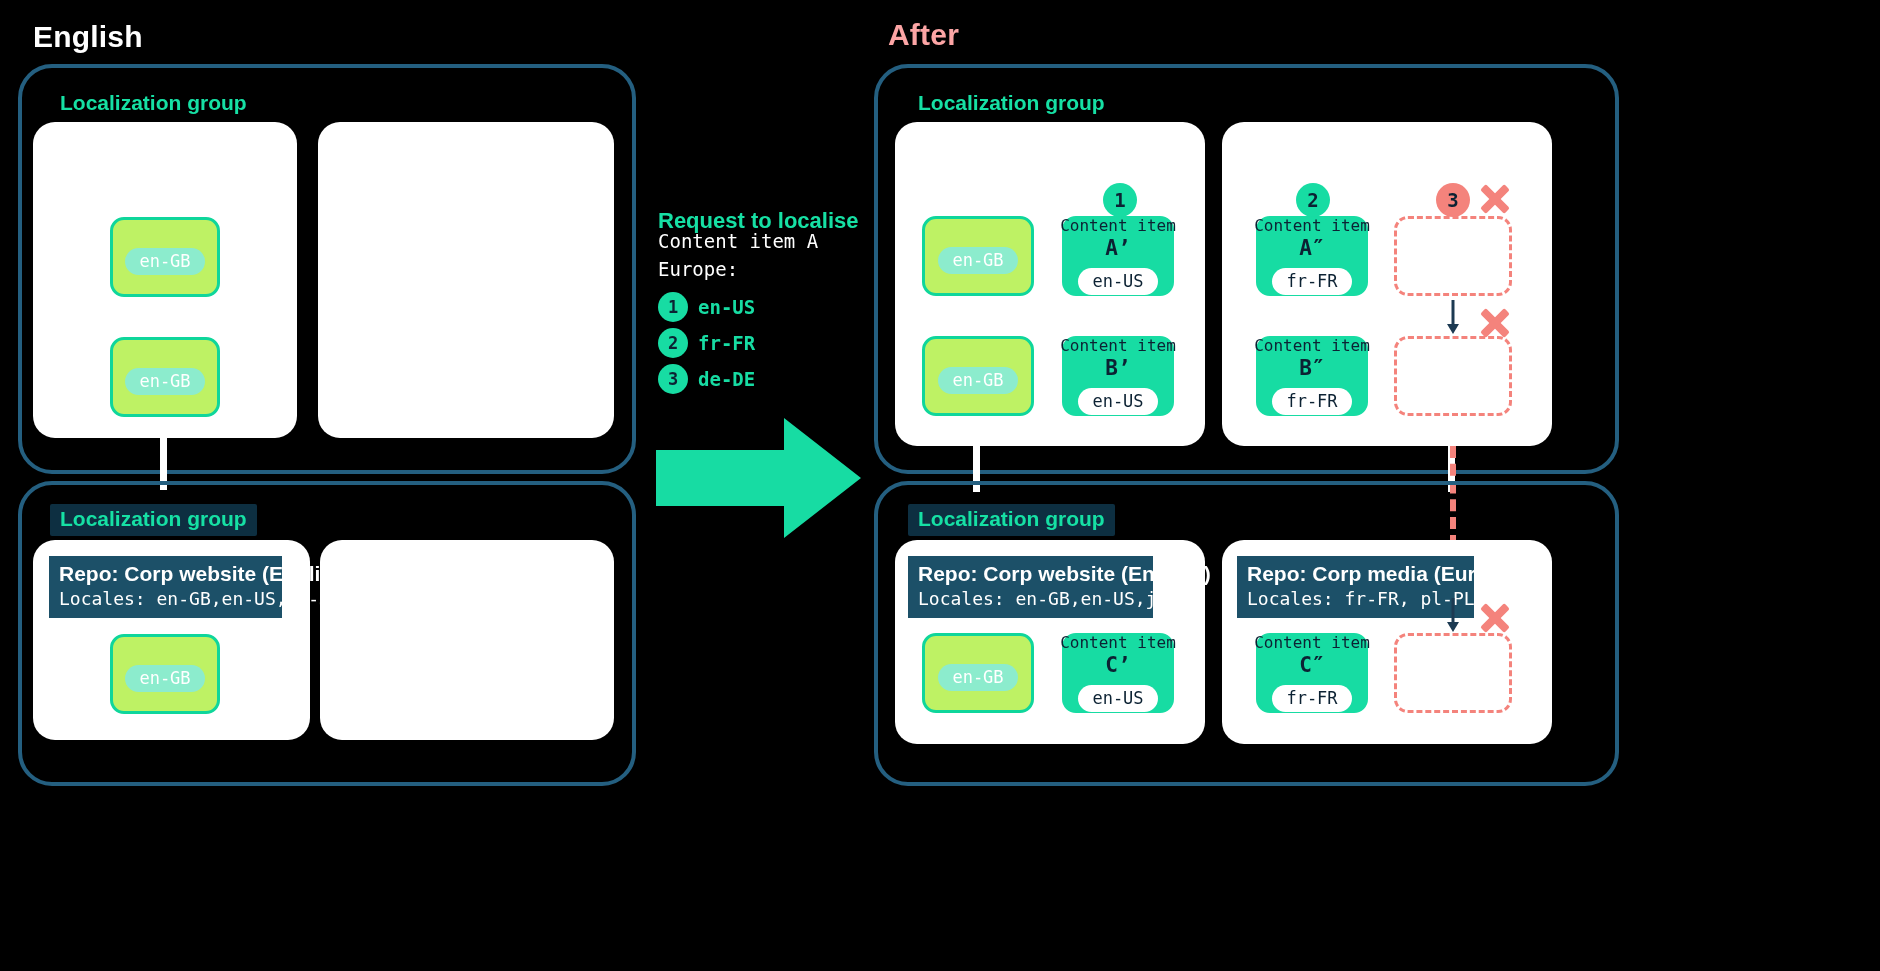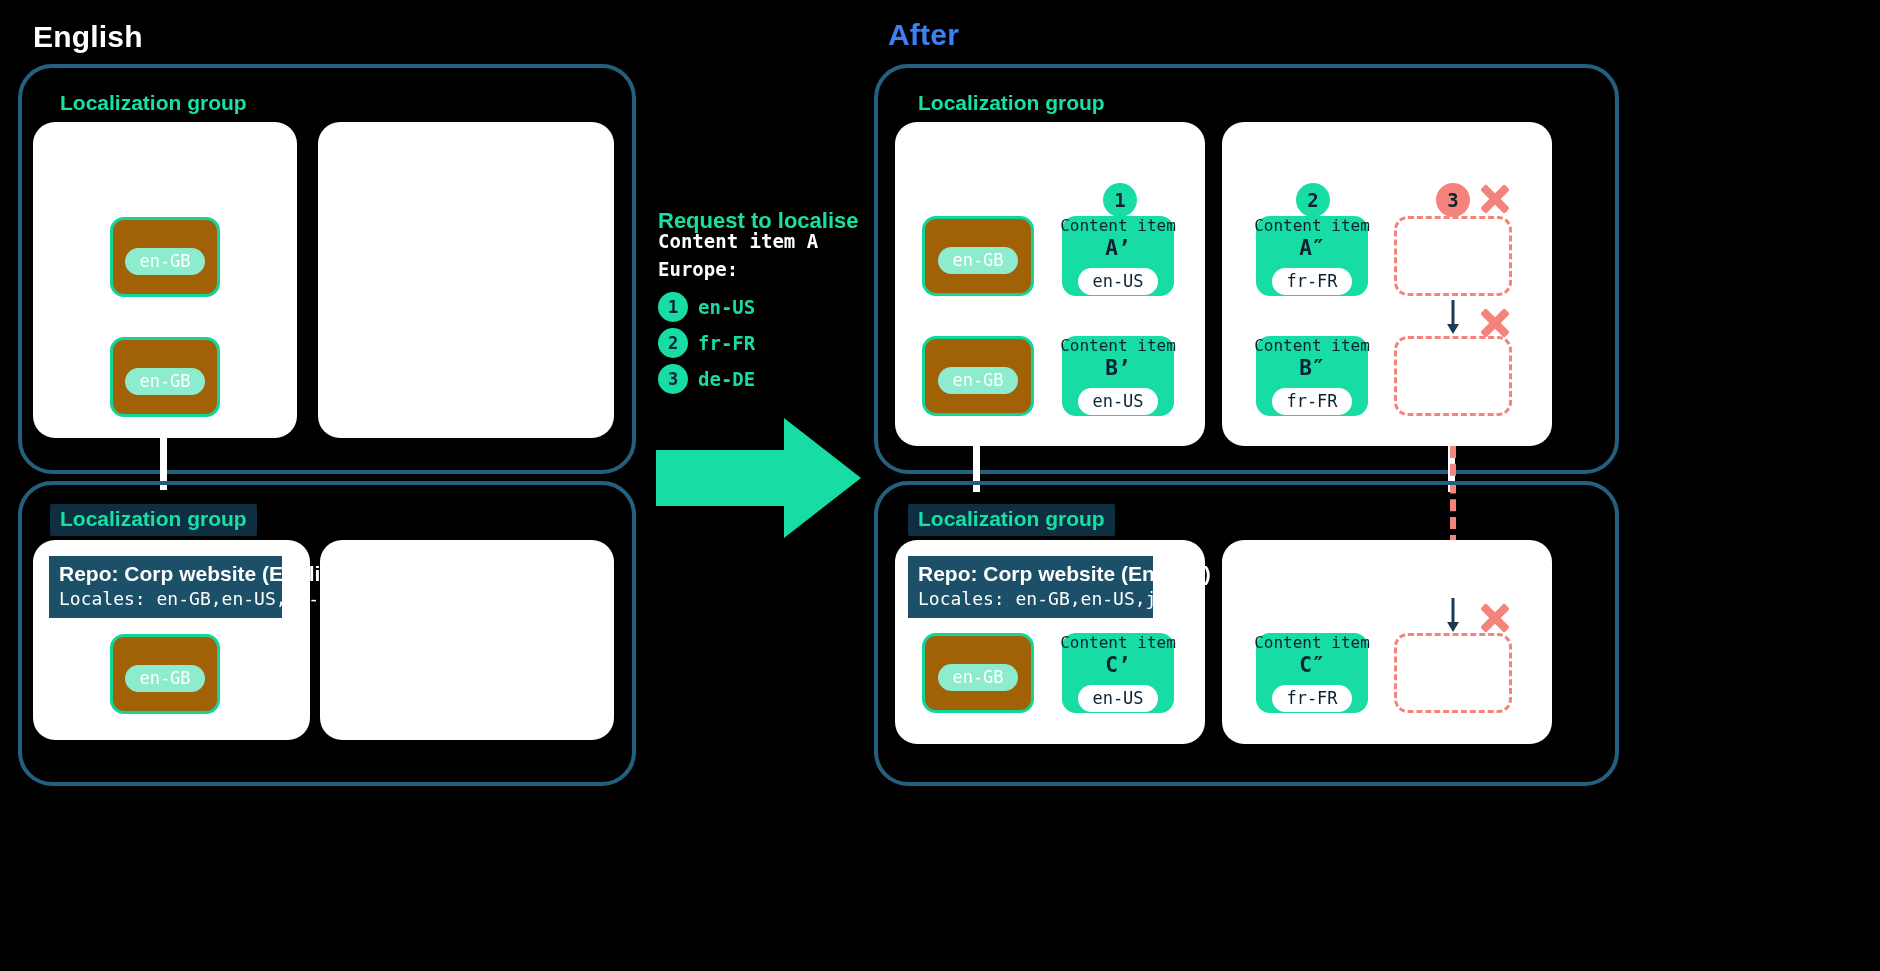--- a/index.html
+++ b/index.html
@@ -7,21 +7,21 @@
     width:1880px;height:971px;position:relative;overflow:hidden;
     font-family:"Liberation Sans", sans-serif;
   }
   .stage{position:absolute;inset:0;}
 
   
   .side-title{
     position:absolute;font-size:30px;font-weight:700;color:#ffffff;
     letter-spacing:.2px;white-space:nowrap;
   }
-  .side-title.after-title{color:#3b82f6;}
+  .side-title.after-title{color:#fca5a5;}
 
   
   .outer{
     position:absolute;border:4px solid #245f80;border-radius:34px;
     box-sizing:border-box;background:transparent;
   }
 
   
   .lg-label{
     position:absolute;font-size:21px;font-weight:700;color:#16e0a4;
@@ -46,21 +46,21 @@
   .repo-locales{
     font-family:"DejaVu Sans Mono", monospace;font-size:18px;color:#ffffff;
     white-space:nowrap;line-height:1.25;margin-top:1px;
   }
 
   
   .card{
     position:absolute;border-radius:14px;box-sizing:border-box;
     display:flex;flex-direction:column;align-items:center;justify-content:center;
   }
-  .card.source{background:#a16207;border:3px solid #0fd69b;}
+  .card.source{background:#bef264;border:3px solid #0fd69b;}
   .card.localized{background:#17dca3;border:3px solid #17dca3;}
   .card.ghost{
     background:#ffffff;border:3px dashed #f4837c;
   }
   .card-title{
     font-family:"DejaVu Sans Mono", monospace;font-size:16px;color:#0c2233;
     line-height:1.15;white-space:nowrap;
   }
   .card-label{
     font-family:"DejaVu Sans Mono", monospace;font-size:21px;font-weight:700;
@@ -92,21 +92,21 @@
   }
   .xmark span:nth-child(1){transform:translate(-50%,-50%) rotate(45deg);}
   .xmark span:nth-child(2){transform:translate(-50%,-50%) rotate(-45deg);}
 
   
   .req-title{
     position:absolute;font-size:22px;font-weight:700;color:#16e0a4;white-space:nowrap;
   }
   .req-line{
     position:absolute;font-family:"DejaVu Sans Mono", monospace;font-size:19px;
-    font-weight:700;color:#ffffff;white-space:nowrap;
+    font-weight:400;color:#ffffff;white-space:nowrap;
   }
   .req-item{position:absolute;display:flex;align-items:center;gap:10px;}
   .req-num{
     width:30px;height:30px;border-radius:50%;background:#17dca3;color:#0c2233;
     font-family:"DejaVu Sans Mono", monospace;font-size:17px;font-weight:700;
     display:flex;align-items:center;justify-content:center;flex:0 0 auto;
   }
   .req-loc{
     font-family:"DejaVu Sans Mono", monospace;font-size:19px;font-weight:700;
     color:#17dca3;white-space:nowrap;
@@ -253,20 +253,24 @@
   <div class="card source" style="left:922px;top:633px;width:112px;height:80px;">
     <div class="locale-pill muted">en-GB</div>
   </div>
   <div class="card localized" style="left:1062px;top:633px;width:112px;height:80px;">
     <div class="card-title">Content item</div>
     <div class="card-label">C’</div>
     <div class="locale-pill">en-US</div>
   </div>
 
   <div class="panel" style="left:1222px;top:540px;width:330px;height:204px;"></div>
+  <div class="repo-chip" style="left:1237px;top:556px;width:237px;">
+    <div class="repo-name">Repo: Corp media (Europe)</div>
+    <div class="repo-locales">Locales: fr-FR, pl-PL</div>
+  </div>
   <div class="card localized" style="left:1256px;top:633px;width:112px;height:80px;">
     <div class="card-title">Content item</div>
     <div class="card-label">C″</div>
     <div class="locale-pill">fr-FR</div>
   </div>
 
   <div class="xmark" style="left:1478px;top:601px;">
       <span></span>
       <span></span>
     </div>

